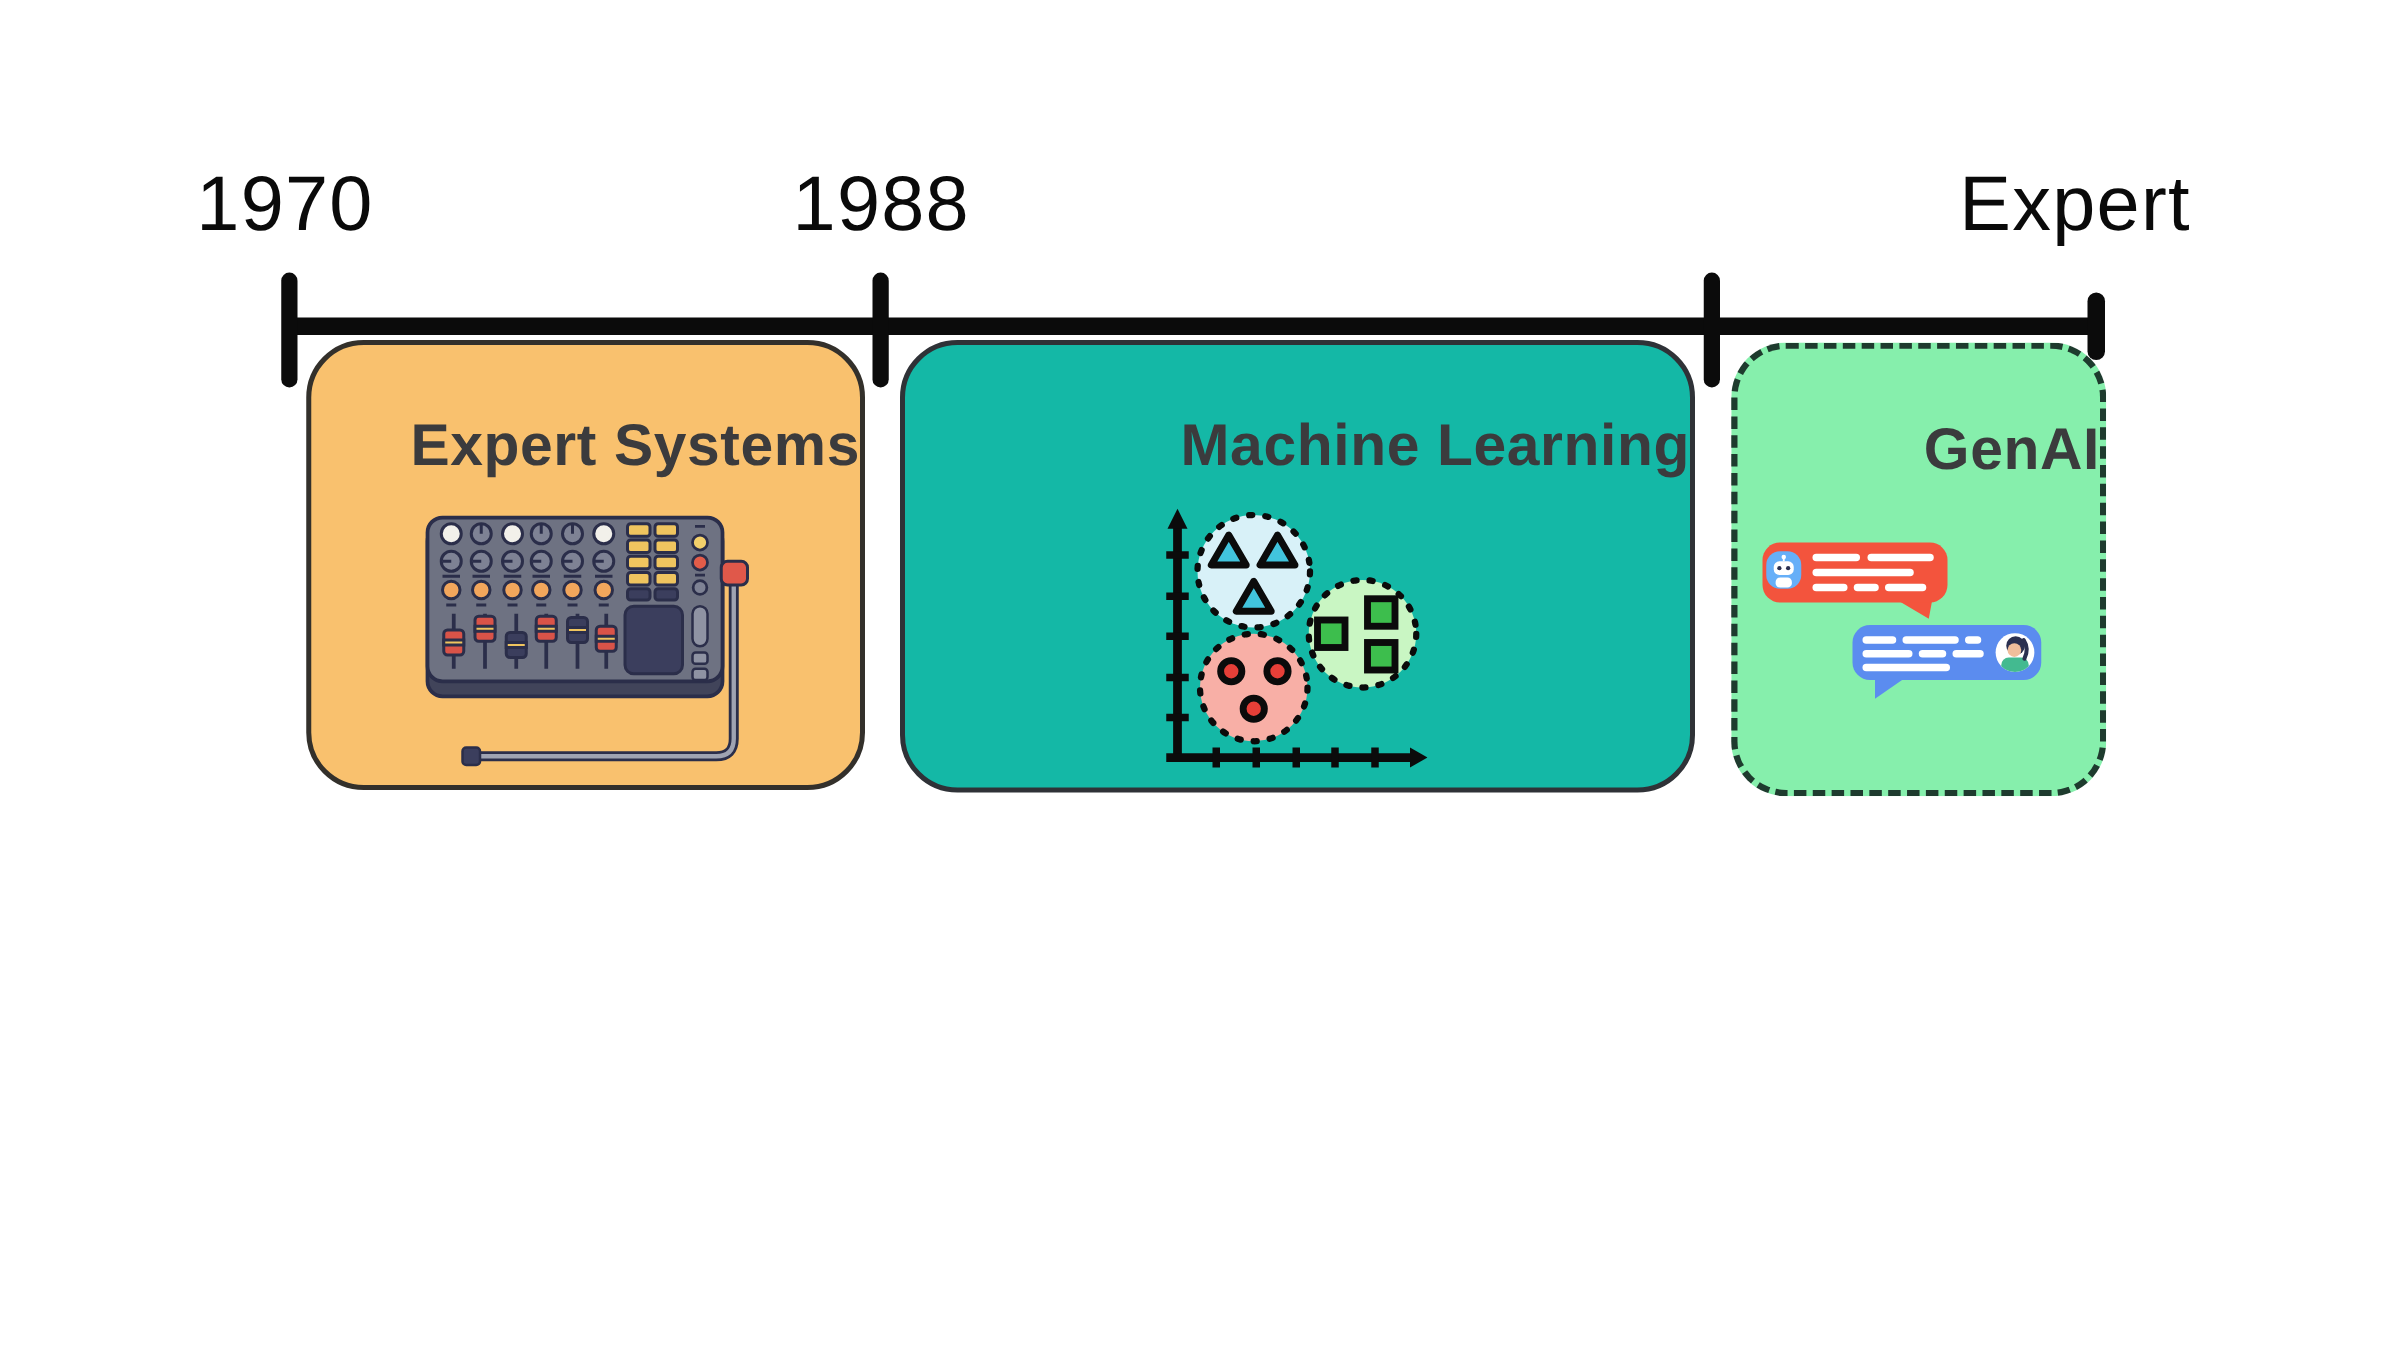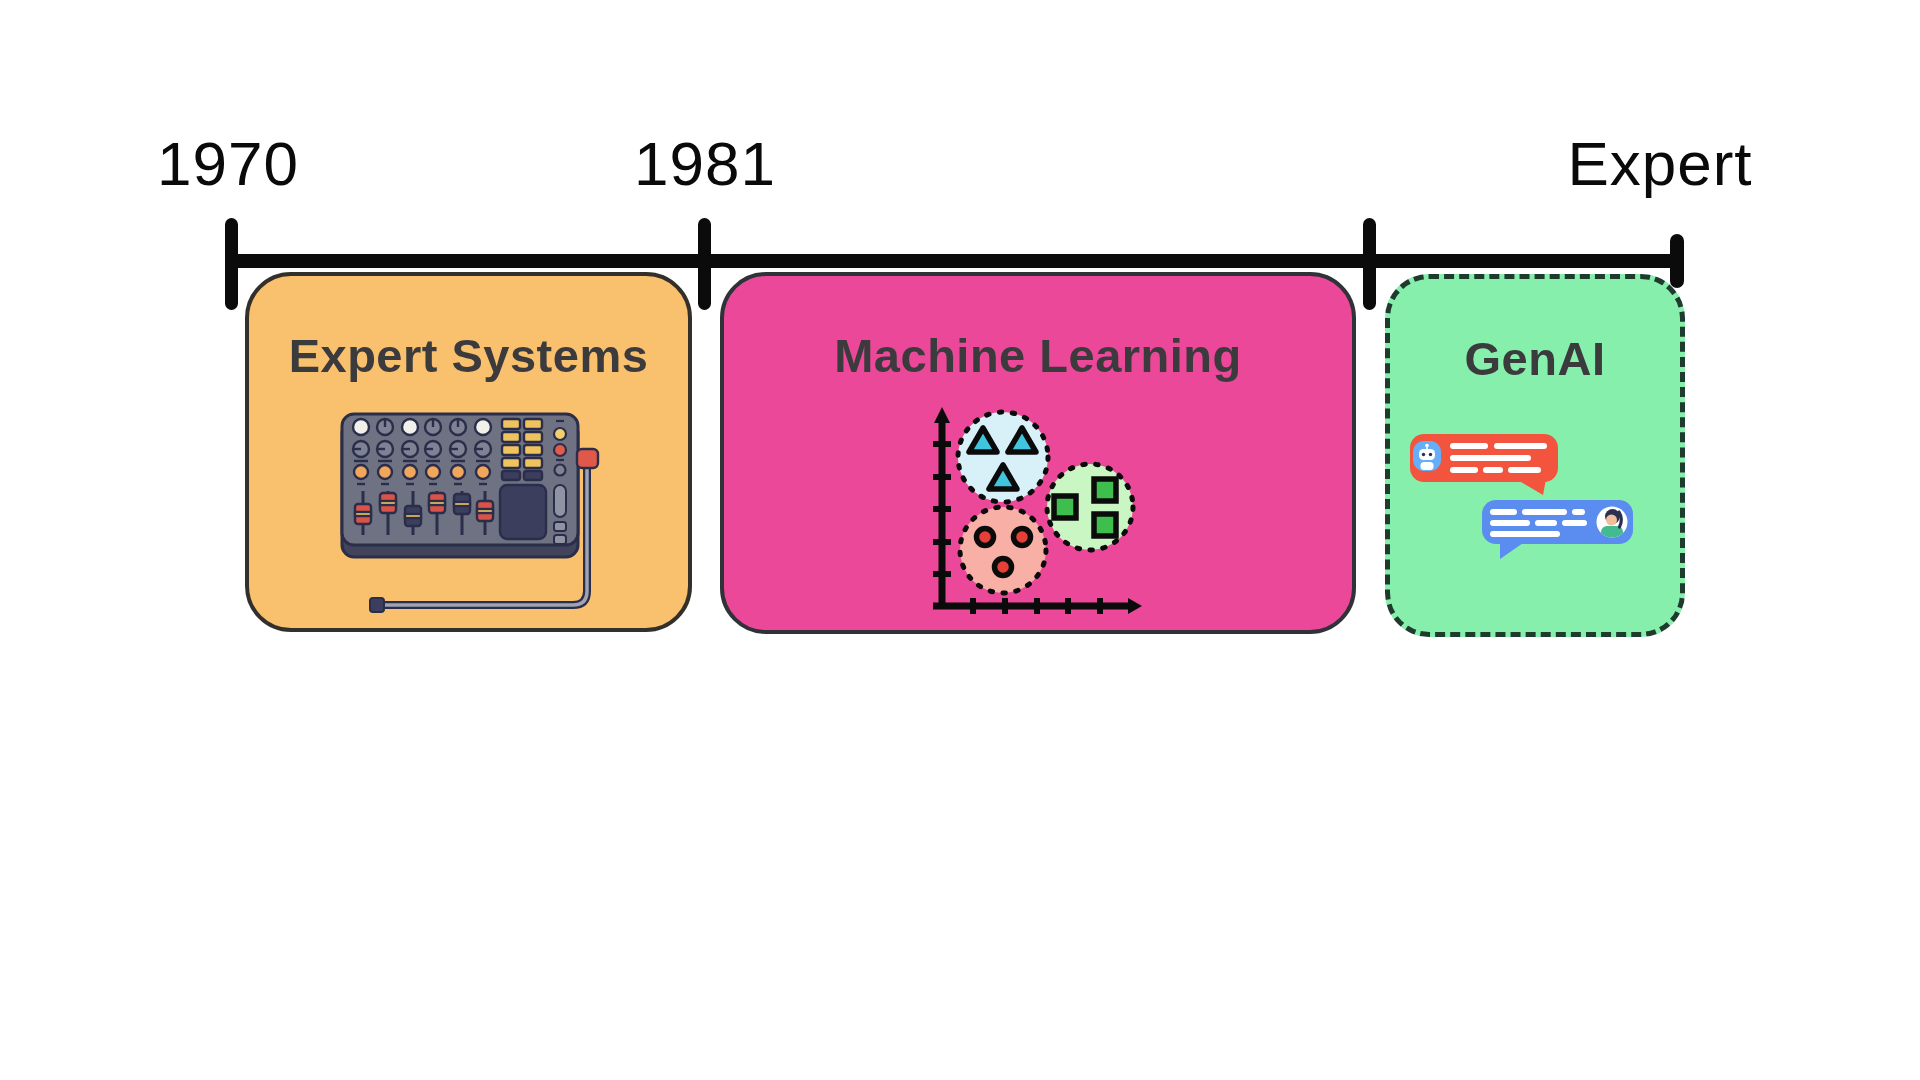--- a/index.html
+++ b/index.html
@@ -20,38 +20,38 @@
     border-radius:7px;z-index:6;
   }
   .tick-end{
     position:absolute;top:212px;left:1670px;width:14px;height:54px;background:#0b0b0b;
     border-radius:7px;z-index:6;
   }
   .period{
     position:absolute;top:250px;box-sizing:border-box;border-radius:46px;z-index:2;
   }
   .period-title{
-    position:absolute;top:52px;left:0;width:100%;text-align:center;
+    position:absolute;top:52px;left:0;width:100%;text-align:right;
     font-size:47px;font-weight:700;color:#3b3b3d;letter-spacing:.5px;white-space:nowrap;
   }
   #box-expert{left:245px;width:447px;height:360px;background:#F9C16E;border:4px solid #33302b;}
-  #box-ml{left:720px;width:636px;height:362px;background:#ec4899;border:4px solid #2f3237;}
+  #box-ml{left:720px;width:636px;height:362px;background:#14b8a6;border:4px solid #2f3237;}
   #box-genai{left:1385px;top:252px;width:300px;height:363px;background:#86efac;border:5px dashed #1e3b2e;border-radius:44px;}
   .icon-svg{position:absolute;z-index:3;}
   #mixer-svg{left:335px;top:385px;width:270px;height:215px;}
   #scatter-svg{left:930px;top:383px;width:212px;height:210px;}
   #chat-svg{left:1400px;top:406px;width:260px;height:145px;}
 </style>
 </head>
 <body>
 
 <div class="canvas">
 
   <div class="year-label" style="left:228px">1970</div>
-  <div class="year-label" style="left:705px">1981</div>
+  <div class="year-label" style="left:705px">1988</div>
   <div class="year-label" style="left:1660px">Expert</div>
 
   <div class="tl-line"></div>
   <div class="tick" style="left:225px"></div>
   <div class="tick" style="left:698px"></div>
   <div class="tick" style="left:1363px"></div>
   <div class="tick-end"></div>
 
   <div class="period" id="box-expert">
     <div class="period-title">Expert Systems</div>

